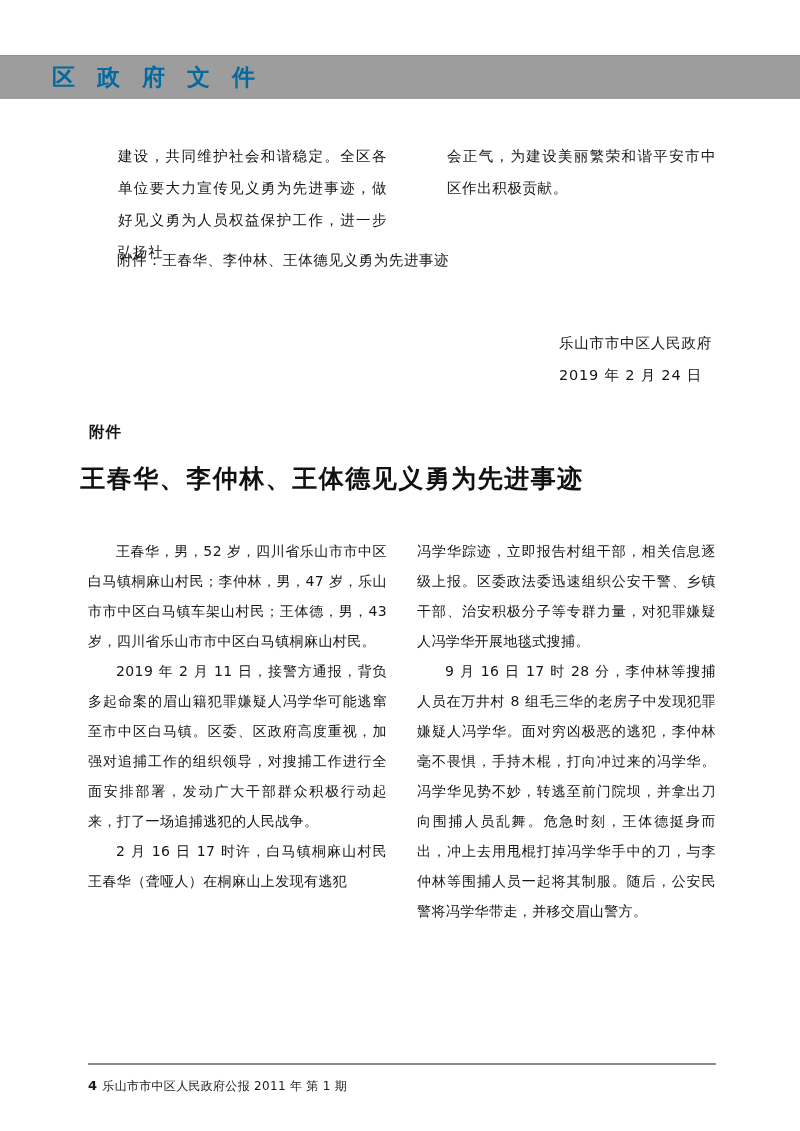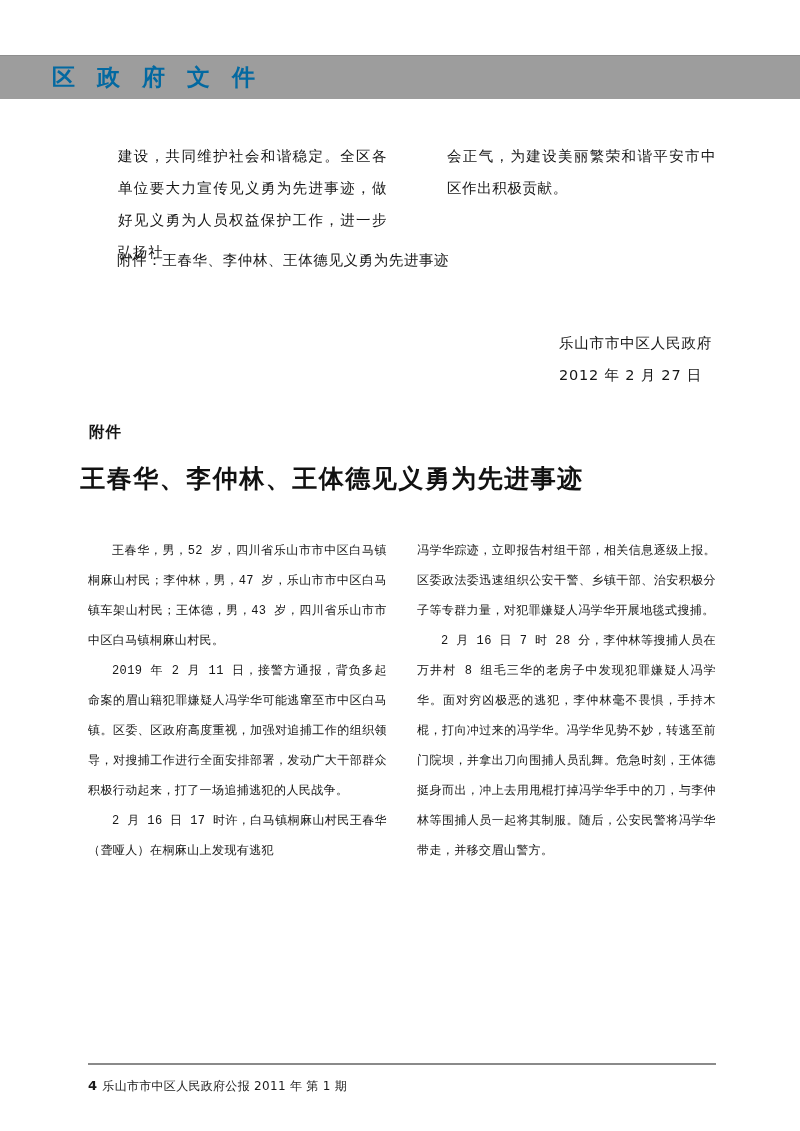--- a/index.html
+++ b/index.html
@@ -124,27 +124,26 @@
     top: 536px;
     width: 628px;
     display: flex;
     gap: 30px;
   }
   .article-col {
     width: 299px;
   }
   .article-col p {
     margin: 0;
-    font-size: 12px;
+    font-size: 14px;
     line-height: 30px;
     letter-spacing: 0.4px;
     text-align: justify;
     text-justify: inter-character;
     text-indent: 2em;
-    font-family: Liberation Mono, monospace;
   }
   .article-col p.noindent {
     text-indent: 0;
   }
 
   
   .footer-rule {
     position: absolute;
     left: 88px;
     top: 1063px;
@@ -184,35 +183,35 @@
     </div>
     <div class="col">
       <p class="para">会正气，为建设美丽繁荣和谐平安市中区作出积极贡献。</p>
     </div>
   </div>
 
   <div class="attach-note">附件：王春华、李仲林、王体德见义勇为先进事迹</div>
 
   <div class="signature">
     <div>乐山市市中区人民政府</div>
-    <div>2012 年 2 月 27 日</div>
+    <div>2019 年 2 月 24 日</div>
   </div>
 
   <div class="attach-label">附件</div>
   <div class="attach-title">王春华、李仲林、王体德见义勇为先进事迹</div>
 
   <div class="article-cols">
     <div class="article-col">
       <p>王春华，男，52 岁，四川省乐山市市中区白马镇桐麻山村民；李仲林，男，47 岁，乐山市市中区白马镇车架山村民；王体德，男，43 岁，四川省乐山市市中区白马镇桐麻山村民。</p>
       <p>2019 年 2 月 11 日，接警方通报，背负多起命案的眉山籍犯罪嫌疑人冯学华可能逃窜至市中区白马镇。区委、区政府高度重视，加强对追捕工作的组织领导，对搜捕工作进行全面安排部署，发动广大干部群众积极行动起来，打了一场追捕逃犯的人民战争。</p>
       <p>2 月 16 日 17 时许，白马镇桐麻山村民王春华（聋哑人）在桐麻山上发现有逃犯</p>
     </div>
     <div class="article-col">
       <p class="noindent">冯学华踪迹，立即报告村组干部，相关信息逐级上报。区委政法委迅速组织公安干警、乡镇干部、治安积极分子等专群力量，对犯罪嫌疑人冯学华开展地毯式搜捕。</p>
-      <p>2 月 16 日 7 时 28 分，李仲林等搜捕人员在万井村 8 组毛三华的老房子中发现犯罪嫌疑人冯学华。面对穷凶极恶的逃犯，李仲林毫不畏惧，手持木棍，打向冲过来的冯学华。冯学华见势不妙，转逃至前门院坝，并拿出刀向围捕人员乱舞。危急时刻，王体德挺身而出，冲上去用甩棍打掉冯学华手中的刀，与李仲林等围捕人员一起将其制服。随后，公安民警将冯学华带走，并移交眉山警方。</p>
+      <p>9 月 16 日 17 时 28 分，李仲林等搜捕人员在万井村 8 组毛三华的老房子中发现犯罪嫌疑人冯学华。面对穷凶极恶的逃犯，李仲林毫不畏惧，手持木棍，打向冲过来的冯学华。冯学华见势不妙，转逃至前门院坝，并拿出刀向围捕人员乱舞。危急时刻，王体德挺身而出，冲上去用甩棍打掉冯学华手中的刀，与李仲林等围捕人员一起将其制服。随后，公安民警将冯学华带走，并移交眉山警方。</p>
     </div>
   </div>
 
   <div class="footer-rule"></div>
   <div class="footer">
     <span class="pageno">4</span>
     <span>乐山市市中区人民政府公报 2011 年  第 1 期</span>
   </div>
 
 </div>

